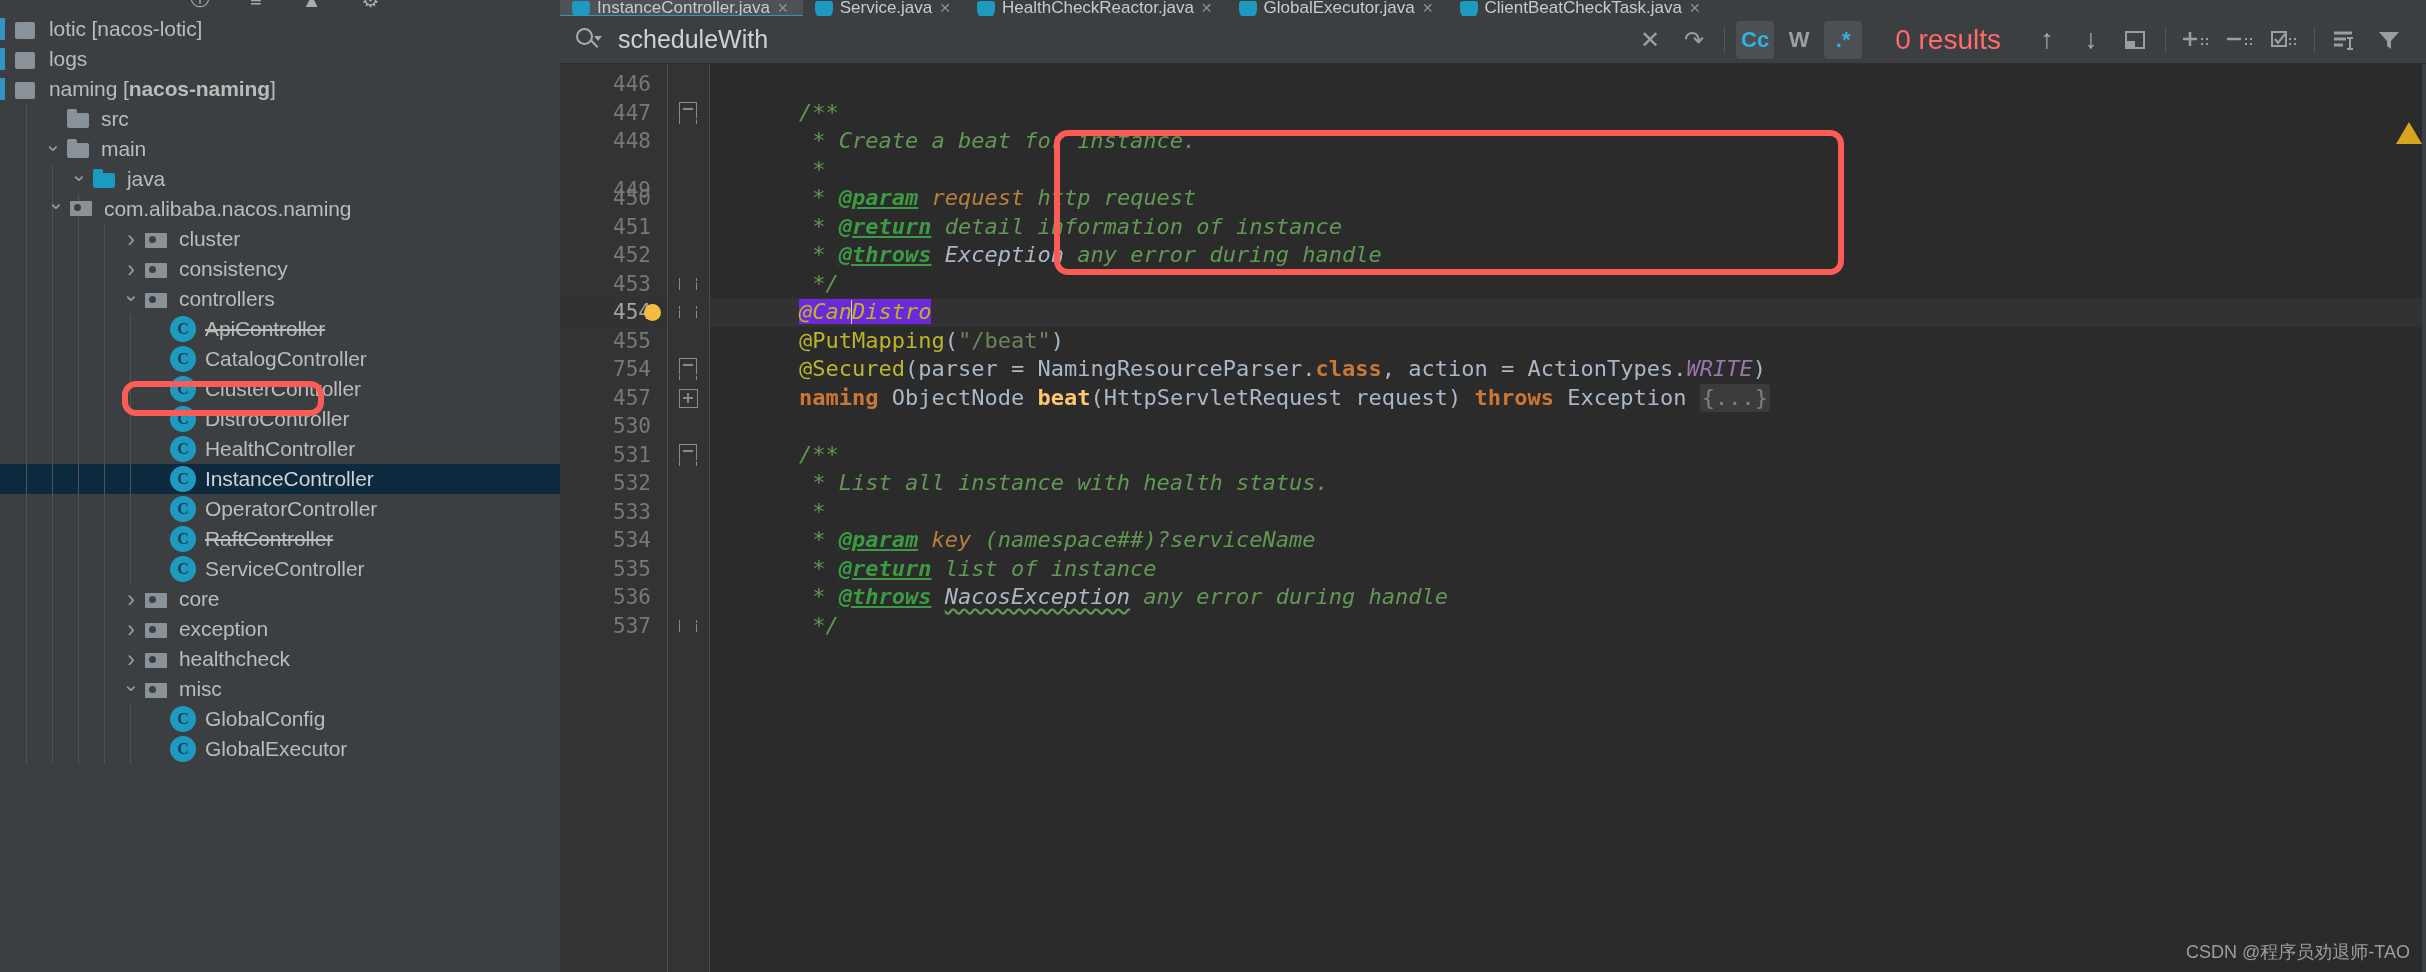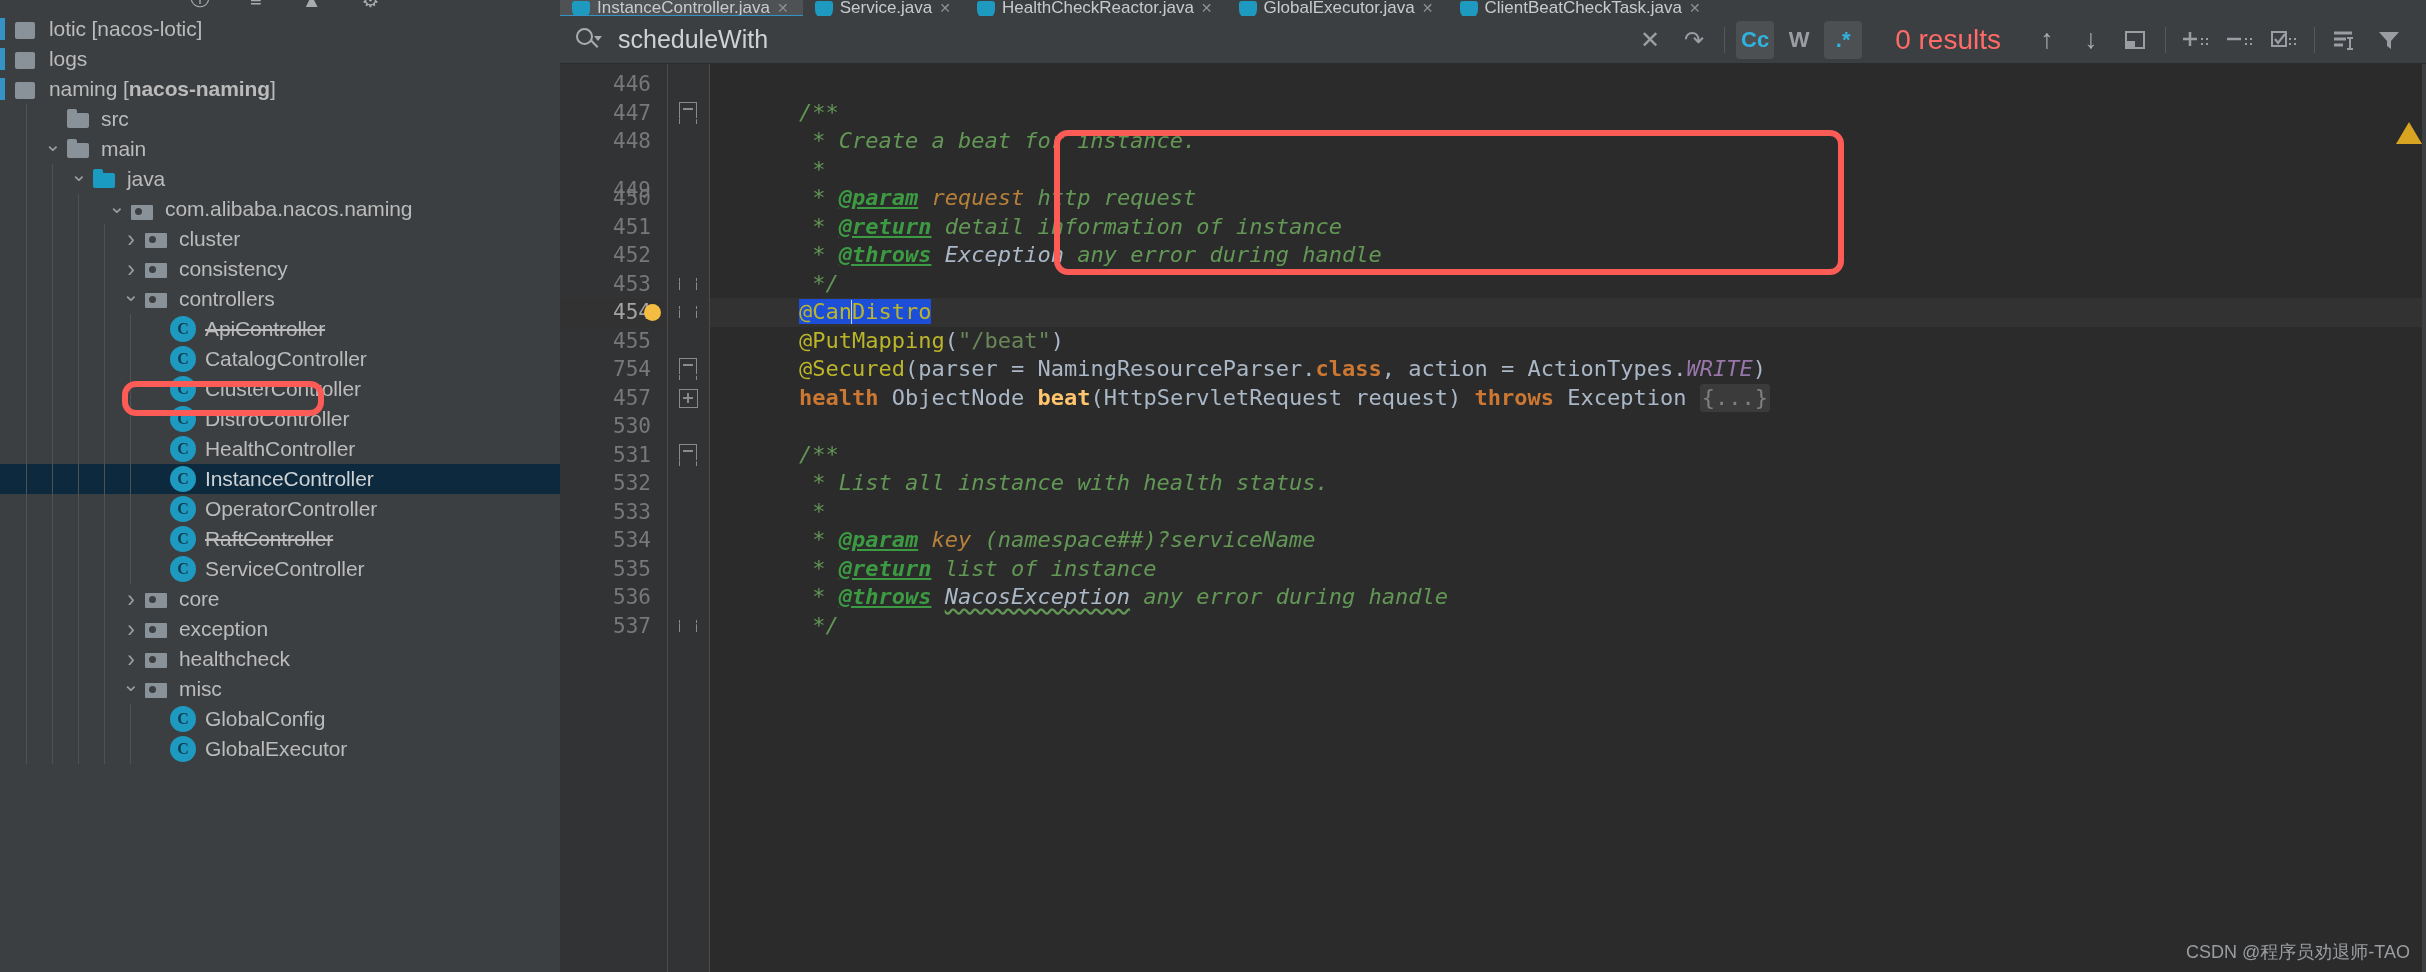--- a/index.html
+++ b/index.html
@@ -177,21 +177,21 @@
   .cm-type.squiggle {
     text-decoration: underline; text-decoration-style: wavy;
     text-decoration-color: #629755; text-underline-offset: 4px;
   }
   .anno { color: #bbb529; }
   .kw { color: #cc7832; font-weight: bold; }
   .id { color: #a9b7c6; }
   .str { color: #6a8759; }
   .mth { color: #ffc66d; font-weight: bold; }
   .stat { color: #9876aa; font-style: italic; }
-  .caret-hl { background: #1d4ed8; position: relative; }
+  .caret-hl { background: #6d28d9; position: relative; font-style: italic; }
   .caret-bar {
     display: inline-block; width: 2px; height: 24px; background: #cfd2d4;
     vertical-align: -5px; margin: 0 -1px; position: relative;
   }
   .fold-box {
     display: inline-block; background: #3b3b3b; color: #808080;
     border-radius: 3px; padding: 0 2px;
   }
 
   
@@ -316,21 +316,21 @@
           <div style="display: flex; align-items: center; padding-left: 66px; position: relative;">
             <span class="arrow down"></span>
             <span class="ficon folder folder-blue"></span>
             <span class="tree-label">java</span>
           </div>
         </div>
         <div class="tree-row" style="position: absolute; left: 0px; right: 0px; top: 194px;">
           <div class="indent-guide" style="left: 26px;"></div>
           <div class="indent-guide" style="left: 52px;"></div>
           <div class="indent-guide" style="left: 78px;"></div>
-          <div style="display: flex; align-items: flex-end; padding-left: 104px; position: relative;">
+          <div style="display: flex; align-items: flex-start; padding-left: 43px; position: relative;">
             <span class="arrow down"></span>
             <span class="ficon pkg"></span>
             <span class="tree-label">com.alibaba.nacos.naming</span>
           </div>
         </div>
         <div class="tree-row" style="position: absolute; left: 0px; right: 0px; top: 224px;">
           <div class="indent-guide" style="left: 26px;"></div>
           <div class="indent-guide" style="left: 52px;"></div>
           <div class="indent-guide" style="left: 78px;"></div>
           <div class="indent-guide" style="left: 104px;"></div>
@@ -691,21 +691,21 @@
           <div class="line" style="position: absolute; left: 0px; right: 0px; top: 34.5px;"><span class="cm">    /**</span></div>
           <div class="line" style="position: absolute; left: 0px; right: 0px; top: 63px;"><span class="cm">     * Create a beat for instance.</span></div>
           <div class="line" style="position: absolute; left: 0px; right: 0px; top: 91.5px;"><span class="cm">     *</span></div>
           <div class="line" style="position: absolute; left: 0px; right: 0px; top: 120px;"><span class="cm">     * </span><span class="cm-tag">@param</span><span class="cm"> </span><span class="cm-pname">request</span><span class="cm"> http request</span></div>
           <div class="line" style="position: absolute; left: 0px; right: 0px; top: 148.5px;"><span class="cm">     * </span><span class="cm-tag">@return</span><span class="cm"> detail information of instance</span></div>
           <div class="line" style="position: absolute; left: 0px; right: 0px; top: 177px;"><span class="cm">     * </span><span class="cm-tag">@throws</span><span class="cm"> </span><span class="cm-type">Exception</span><span class="cm"> any error during handle</span></div>
           <div class="line" style="position: absolute; left: 0px; right: 0px; top: 205.5px;"><span class="cm">     */</span></div>
           <div class="line highlight-line" style="position: absolute; left: 0px; right: 0px; top: 234px;"><span class="id">    </span><span class="anno caret-hl">@Can</span><span class="caret-bar"></span><span class="anno caret-hl">Distro</span></div>
           <div class="line" style="position: absolute; left: 0px; right: 0px; top: 262.5px;"><span class="id">    </span><span class="anno">@PutMapping</span><span class="id">(</span><span class="str">"/beat"</span><span class="id">)</span></div>
           <div class="line" style="position: absolute; left: 0px; right: 0px; top: 291px;"><span class="id">    </span><span class="anno">@Secured</span><span class="id">(parser = NamingResourceParser.</span><span class="kw">class</span><span class="id">, action = ActionTypes.</span><span class="stat">WRITE</span><span class="id">)</span></div>
-          <div class="line" style="position: absolute; left: 0px; right: 0px; top: 319.5px;"><span class="id">    </span><span class="kw">health</span><span class="id"> ObjectNode </span><span class="mth">beat</span><span class="id">(HttpServletRequest request) </span><span class="kw">throws</span><span class="id"> Exception </span><span class="fold-box">{...}</span></div>
+          <div class="line" style="position: absolute; left: 0px; right: 0px; top: 319.5px;"><span class="id">    </span><span class="kw">naming</span><span class="id"> ObjectNode </span><span class="mth">beat</span><span class="id">(HttpServletRequest request) </span><span class="kw">throws</span><span class="id"> Exception </span><span class="fold-box">{...}</span></div>
           <div class="line" style="position: absolute; left: 0px; right: 0px; top: 348px;"></div>
           <div class="line" style="position: absolute; left: 0px; right: 0px; top: 376.5px;"><span class="cm">    /**</span></div>
           <div class="line" style="position: absolute; left: 0px; right: 0px; top: 405px;"><span class="cm">     * List all instance with health status.</span></div>
           <div class="line" style="position: absolute; left: 0px; right: 0px; top: 433.5px;"><span class="cm">     *</span></div>
           <div class="line" style="position: absolute; left: 0px; right: 0px; top: 490.5px;"><span class="cm">     * </span><span class="cm-tag">@return</span><span class="cm"> list of instance</span></div>
           <div class="line" style="position: absolute; left: 0px; right: 0px; top: 462px;"><span class="cm">     * </span><span class="cm-tag">@param</span><span class="cm"> </span><span class="cm-pname">key</span><span class="cm"> (namespace##)?serviceName</span></div>
           <div class="line" style="position: absolute; left: 0px; right: 0px; top: 519px;"><span class="cm">     * </span><span class="cm-tag">@throws</span><span class="cm"> </span><span class="cm-type squiggle">NacosException</span><span class="cm"> any error during handle</span></div>
           <div class="line" style="position: absolute; left: 0px; right: 0px; top: 547.5px;"><span class="cm">     */</span></div>
         </div>
 

